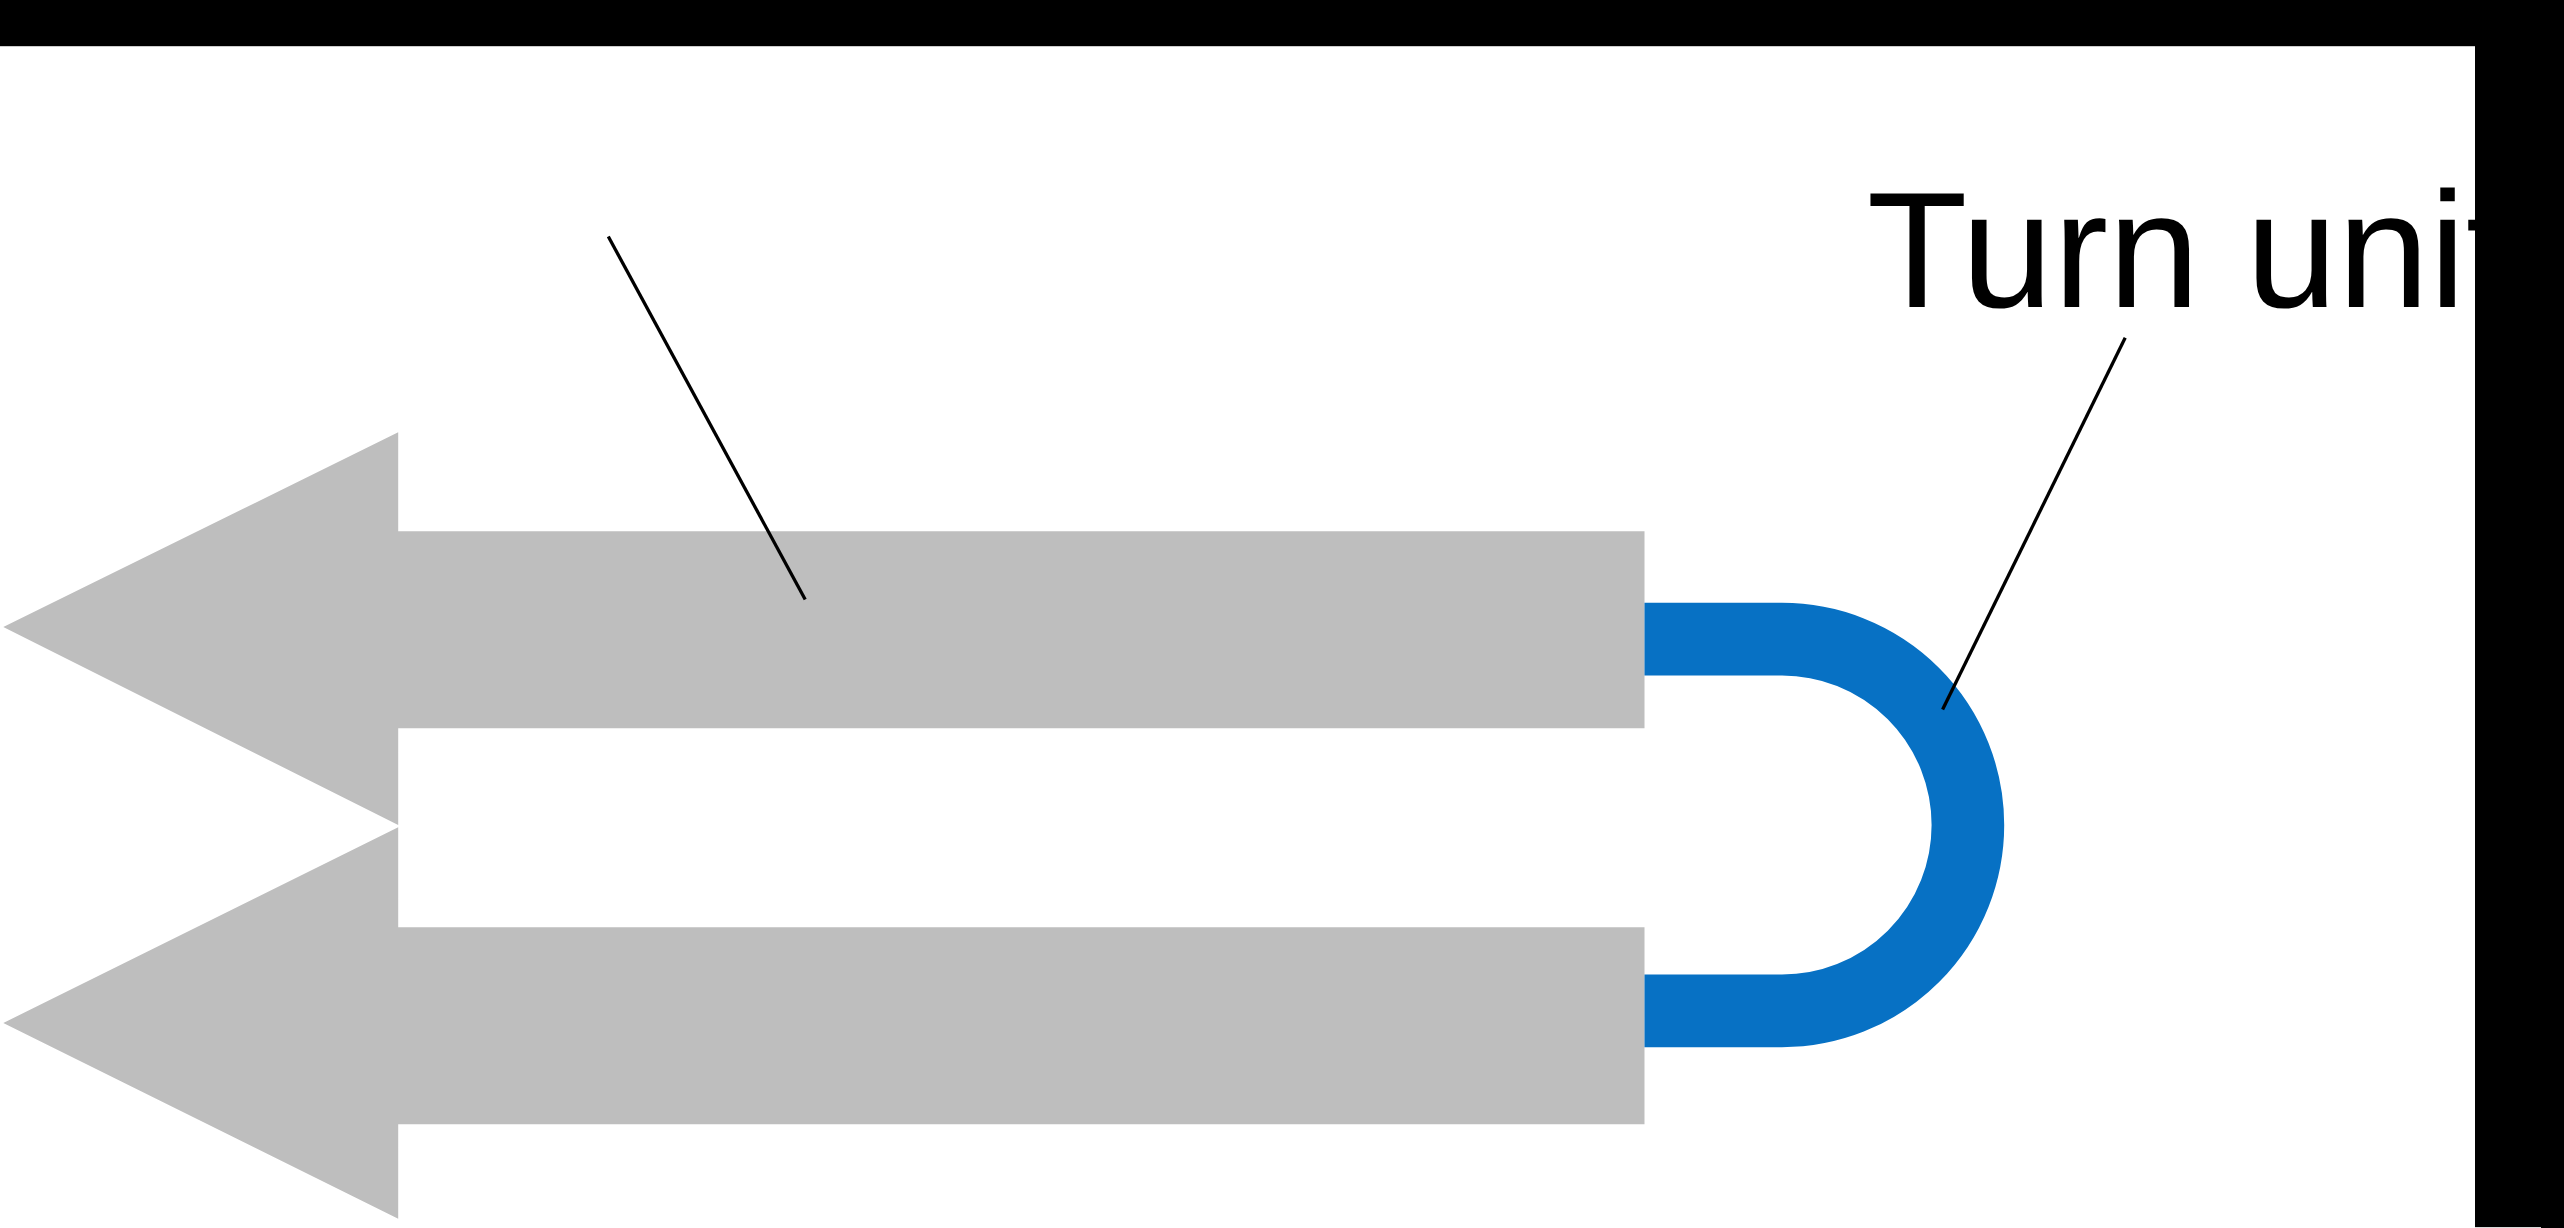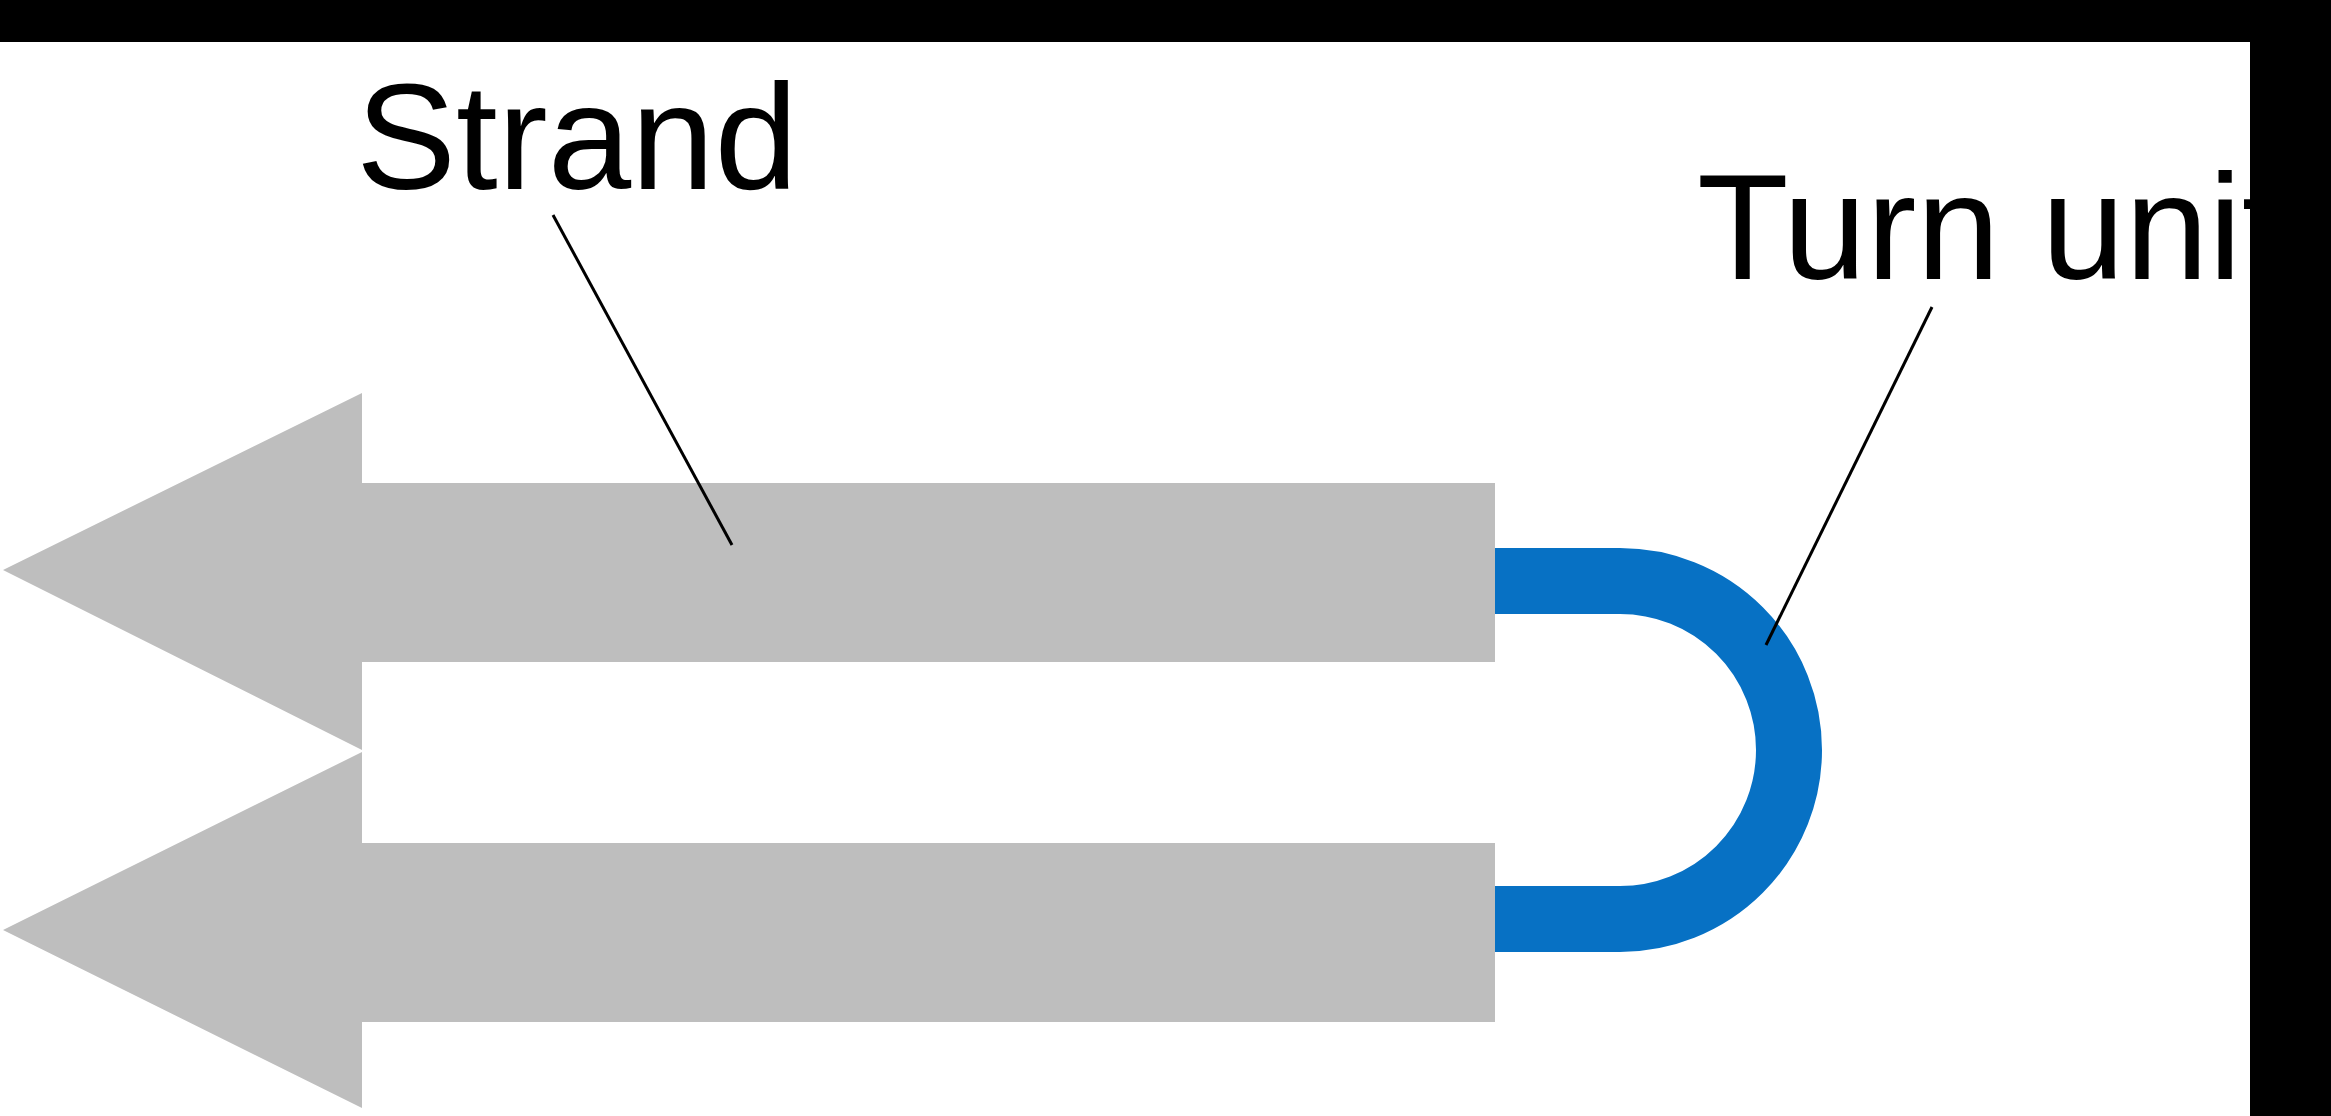--- a/index.html
+++ b/index.html
@@ -73,21 +73,20 @@
 
     <polygon points="3,930 362,752 362,843 1495,843 1495,1022 362,1022 362,1108" fill="#BEBEBE"></polygon>
 
     <path d="M 1495 581 L 1620 581 A 169 169 0 0 1 1620 919 L 1495 919" fill="none" stroke="#0771C4" stroke-width="66" stroke-linecap="butt"></path>
 
     <line x1="553" y1="215" x2="732" y2="545" stroke="#000000" stroke-width="3"></line>
 
     <line x1="1932" y1="307" x2="1766" y2="645" stroke="#000000" stroke-width="3"></line>
   </svg>
 
-  <div class="diagram-label" id="label-strand">Strand</div>
 
   <div class="diagram-label" id="label-turn-unit">Turn unit</div>
 
   <div class="frame-bar" id="frame-top"></div>
 
   <div class="frame-bar" id="frame-right"></div>
 
 </div>
 
 </body></html>

